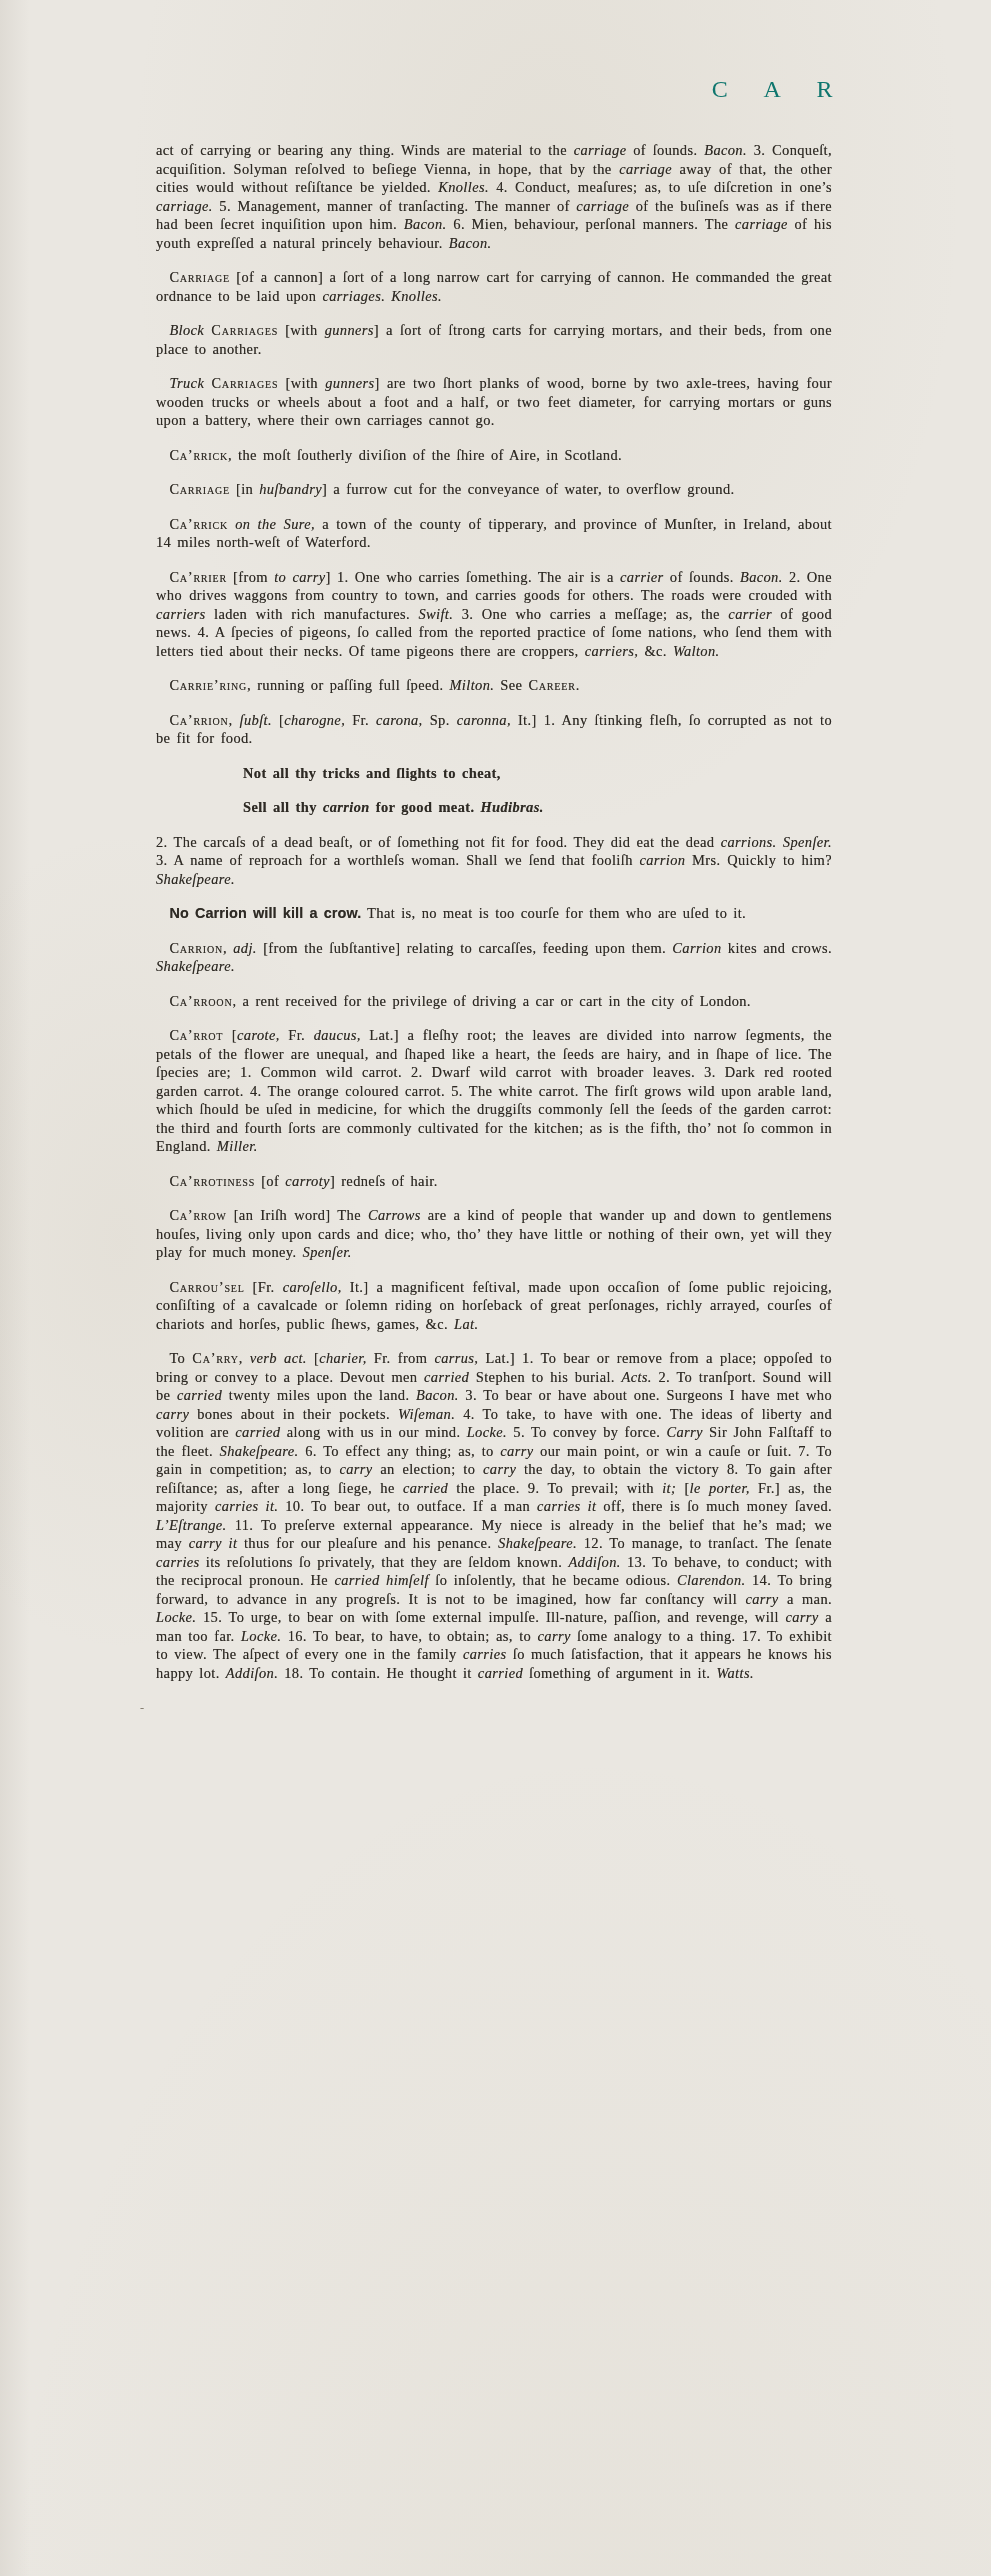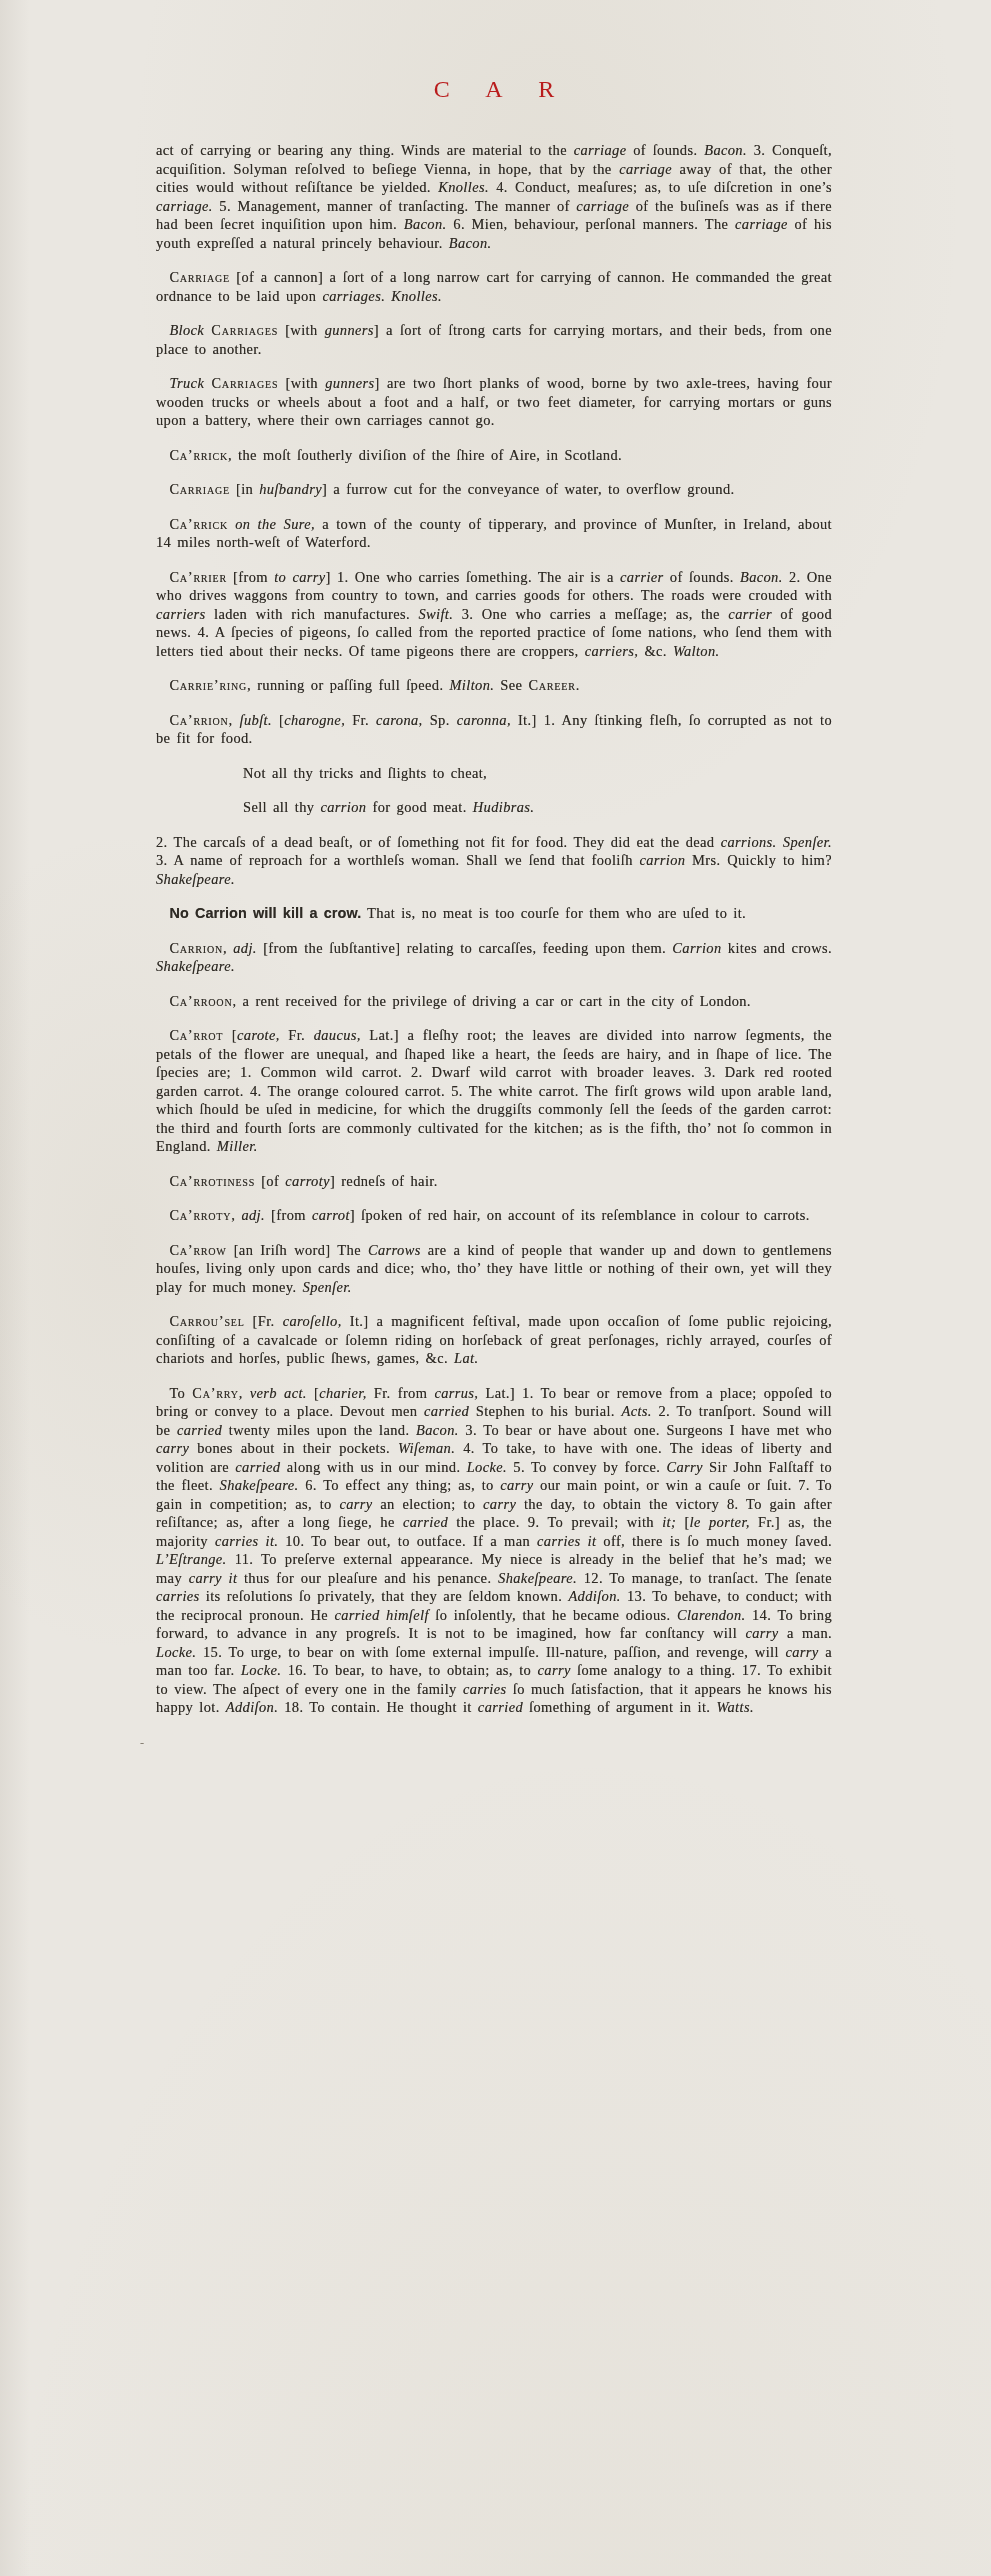--- a/index.html
+++ b/index.html
@@ -45,42 +45,42 @@
     font-size: 14.4px;
     line-height: 18.5px;
     letter-spacing: 0.4px;
     word-spacing: 2.1px;
     color: #2e2a24;
     text-align: justify;
     text-shadow: 0.1px 0.1px 0 rgba(46,42,36,0.55);
   }
   .para { margin: 16px; padding: 0; }
   .para.indent { text-indent: 13.4px; }
-  .para.verse { text-align: left; padding-left: 87px; text-indent: 0; }
+  .para.verse { text-align: left; padding-left: 87px; text-indent: 0; font-weight: bold; }
   .it { font-style: italic; }
   .smallcaps { font-variant: small-caps; letter-spacing: 0.8px; }
   .blackletter {
     font-family: Liberation Sans, sans-serif;
     font-weight: 700;
     letter-spacing: 0.1px;
   }
   .bottom-mark {
     margin-top: 10.3px;
     font-size: 12.4px;
     color: #837c6f;
     text-align: left;
     text-shadow: none;
   }
 </style>
 </head>
 <body style="background-color: rgb(234, 231, 225);">
 
 <div class="sheet"></div>
 
-<div class="running-head" style="color: #b91c1c;">C A R</div>
+<div class="running-head" style="color: #0f766e; text-align: right;">C A R</div>
 
 <div class="text-column" style="color: rgb(46, 42, 36);">
   <div>
       <p class="para"><span>act of carrying or bearing any thing. Winds are material to the </span><span class="it">carriage</span><span> of ſounds. </span><span class="it">Bacon.</span><span> 3. Conqueſt, acquiſition. Solyman reſolved to beſiege Vienna, in hope, that by the </span><span class="it">carriage</span><span> away of that, the other cities would without reſiſtance be yielded. </span><span class="it">Knolles.</span><span> 4. Conduct, meaſures; as, to uſe diſcretion in one’s </span><span class="it">carriage.</span><span> 5. Management, manner of tranſacting. The manner of </span><span class="it">carriage</span><span> of the buſineſs was as if there had been ſecret inquiſition upon him. </span><span class="it">Bacon.</span><span> 6. Mien, behaviour, perſonal manners. The </span><span class="it">carriage</span><span> of his youth expreſſed a natural princely behaviour. </span><span class="it">Bacon.</span></p>
       <p class="para indent"><span class="smallcaps">Carriage</span><span> [of a cannon] a ſort of a long narrow cart for carrying of cannon. He commanded the great ordnance to be laid upon </span><span class="it">carriages.</span><span> </span><span class="it">Knolles.</span></p>
       <p class="para indent"><span class="it">Block </span><span class="smallcaps">Carriages</span><span> [with </span><span class="it">gunners</span><span>] a ſort of ſtrong carts for carrying mortars, and their beds, from one place to another.</span></p>
       <p class="para indent"><span class="it">Truck </span><span class="smallcaps">Carriages</span><span> [with </span><span class="it">gunners</span><span>] are two ſhort planks of wood, borne by two axle-trees, having four wooden trucks or wheels about a foot and a half, or two feet diameter, for carrying mortars or guns upon a battery, where their own carriages cannot go.</span></p>
       <p class="para indent"><span class="smallcaps">Ca’rrick</span><span>, the moſt ſoutherly diviſion of the ſhire of Aire, in Scotland.</span></p>
       <p class="para indent"><span class="smallcaps">Carriage</span><span> [in </span><span class="it">huſbandry</span><span>] a furrow cut for the conveyance of water, to overflow ground.</span></p>
       <p class="para indent"><span class="smallcaps">Ca’rrick</span><span class="it"> on the Sure,</span><span> a town of the county of tipperary, and province of Munſter, in Ireland, about 14 miles north-weſt of Waterford.</span></p>
@@ -88,20 +88,19 @@
       <p class="para indent"><span class="smallcaps">Carrie’ring</span><span>, running or paſſing full ſpeed. </span><span class="it">Milton.</span><span> See </span><span class="smallcaps">Career.</span></p>
       <p class="para indent"><span class="smallcaps">Ca’rrion</span><span>, </span><span class="it">ſubſt.</span><span> [</span><span class="it">charogne,</span><span> Fr. </span><span class="it">carona,</span><span> Sp. </span><span class="it">caronna,</span><span> It.] 1. Any ſtinking fleſh, ſo corrupted as not to be fit for food.</span></p>
       <p class="para verse"><span>Not all thy tricks and ſlights to cheat,</span></p>
       <p class="para verse"><span>Sell all thy </span><span class="it">carrion</span><span> for good meat. </span><span class="it">Hudibras.</span></p>
       <p class="para"><span>2. The carcaſs of a dead beaſt, or of ſomething not fit for food. They did eat the dead </span><span class="it">carrions.</span><span> </span><span class="it">Spenſer.</span><span> 3. A name of reproach for a worthleſs woman. Shall we ſend that fooliſh </span><span class="it">carrion</span><span> Mrs. Quickly to him? </span><span class="it">Shakeſpeare.</span></p>
       <p class="para indent"><span class="blackletter">No Carrion will kill a crow.</span><span> That is, no meat is too courſe for them who are uſed to it.</span></p>
       <p class="para indent"><span class="smallcaps">Carrion</span><span>, </span><span class="it">adj.</span><span> [from the ſubſtantive] relating to carcaſſes, feeding upon them. </span><span class="it">Carrion</span><span> kites and crows. </span><span class="it">Shakeſpeare.</span></p>
       <p class="para indent"><span class="smallcaps">Ca’rroon</span><span>, a rent received for the privilege of driving a car or cart in the city of London.</span></p>
       <p class="para indent"><span class="smallcaps">Ca’rrot</span><span> [</span><span class="it">carote,</span><span> Fr. </span><span class="it">daucus,</span><span> Lat.] a fleſhy root; the leaves are divided into narrow ſegments, the petals of the flower are unequal, and ſhaped like a heart, the ſeeds are hairy, and in ſhape of lice. The ſpecies are; 1. Common wild carrot. 2. Dwarf wild carrot with broader leaves. 3. Dark red rooted garden carrot. 4. The orange coloured carrot. 5. The white carrot. The firſt grows wild upon arable land, which ſhould be uſed in medicine, for which the druggiſts commonly ſell the ſeeds of the garden carrot: the third and fourth ſorts are commonly cultivated for the kitchen; as is the fifth, tho’ not ſo common in England. </span><span class="it">Miller.</span></p>
       <p class="para indent"><span class="smallcaps">Ca’rrotiness</span><span> [of </span><span class="it">carroty</span><span>] redneſs of hair.</span></p>
-      <p class="para indent"><span class="smallcaps">Ca’rroty</span><span>, </span><span class="it">adj.</span><span> [from </span><span class="it">carrot</span><span>] ſpoken of red hair, on account of its reſemblance in colour to carrots.</span></p>
       <p class="para indent"><span class="smallcaps">Ca’rrow</span><span> [an Iriſh word] The </span><span class="it">Carrows</span><span> are a kind of people that wander up and down to gentlemens houſes, living only upon cards and dice; who, tho’ they have little or nothing of their own, yet will they play for much money. </span><span class="it">Spenſer.</span></p>
       <p class="para indent"><span class="smallcaps">Carrou’sel</span><span> [Fr. </span><span class="it">caroſello,</span><span> It.] a magnificent feſtival, made upon occaſion of ſome public rejoicing, conſiſting of a cavalcade or ſolemn riding on horſeback of great perſonages, richly arrayed, courſes of chariots and horſes, public ſhews, games, &amp;c. </span><span class="it">Lat.</span></p>
       <p class="para indent"><span>To </span><span class="smallcaps">Ca’rry</span><span>, </span><span class="it">verb act.</span><span> [</span><span class="it">charier,</span><span> Fr. from </span><span class="it">carrus,</span><span> Lat.] 1. To bear or remove from a place; oppoſed to bring or convey to a place. Devout men </span><span class="it">carried</span><span> Stephen to his burial. </span><span class="it">Acts.</span><span> 2. To tranſport. Sound will be </span><span class="it">carried</span><span> twenty miles upon the land. </span><span class="it">Bacon.</span><span> 3. To bear or have about one. Surgeons I have met who </span><span class="it">carry</span><span> bones about in their pockets. </span><span class="it">Wiſeman.</span><span> 4. To take, to have with one. The ideas of liberty and volition are </span><span class="it">carried</span><span> along with us in our mind. </span><span class="it">Locke.</span><span> 5. To convey by force. </span><span class="it">Carry</span><span> Sir John Falſtaff to the fleet. </span><span class="it">Shakeſpeare.</span><span> 6. To effect any thing; as, to </span><span class="it">carry</span><span> our main point, or win a cauſe or ſuit. 7. To gain in competition; as, to </span><span class="it">carry</span><span> an election; to </span><span class="it">carry</span><span> the day, to obtain the victory 8. To gain after reſiſtance; as, after a long ſiege, he </span><span class="it">carried</span><span> the place. 9. To prevail; with </span><span class="it">it;</span><span> [</span><span class="it">le porter,</span><span> Fr.] as, the majority </span><span class="it">carries it.</span><span> 10. To bear out, to outface. If a man </span><span class="it">carries it</span><span> off, there is ſo much money ſaved. </span><span class="it">L’Eſtrange.</span><span> 11. To preſerve external appearance. My niece is already in the belief that he’s mad; we may </span><span class="it">carry it</span><span> thus for our pleaſure and his penance. </span><span class="it">Shakeſpeare.</span><span> 12. To manage, to tranſact. The ſenate </span><span class="it">carries</span><span> its reſolutions ſo privately, that they are ſeldom known. </span><span class="it">Addiſon.</span><span> 13. To behave, to conduct; with the reciprocal pronoun. He </span><span class="it">carried himſelf</span><span> ſo inſolently, that he became odious. </span><span class="it">Clarendon.</span><span> 14. To bring forward, to advance in any progreſs. It is not to be imagined, how far conſtancy will </span><span class="it">carry</span><span> a man. </span><span class="it">Locke.</span><span> 15. To urge, to bear on with ſome external impulſe. Ill-nature, paſſion, and revenge, will </span><span class="it">carry</span><span> a man too far. </span><span class="it">Locke.</span><span> 16. To bear, to have, to obtain; as, to </span><span class="it">carry</span><span> ſome analogy to a thing. 17. To exhibit to view. The aſpect of every one in the family </span><span class="it">carries</span><span> ſo much ſatisfaction, that it appears he knows his happy lot. </span><span class="it">Addiſon.</span><span> 18. To contain. He thought it </span><span class="it">carried</span><span> ſomething of argument in it. </span><span class="it">Watts.</span></p>
     </div>
   <div class="bottom-mark">-</div>
 </div>
 
 
 </body></html>

